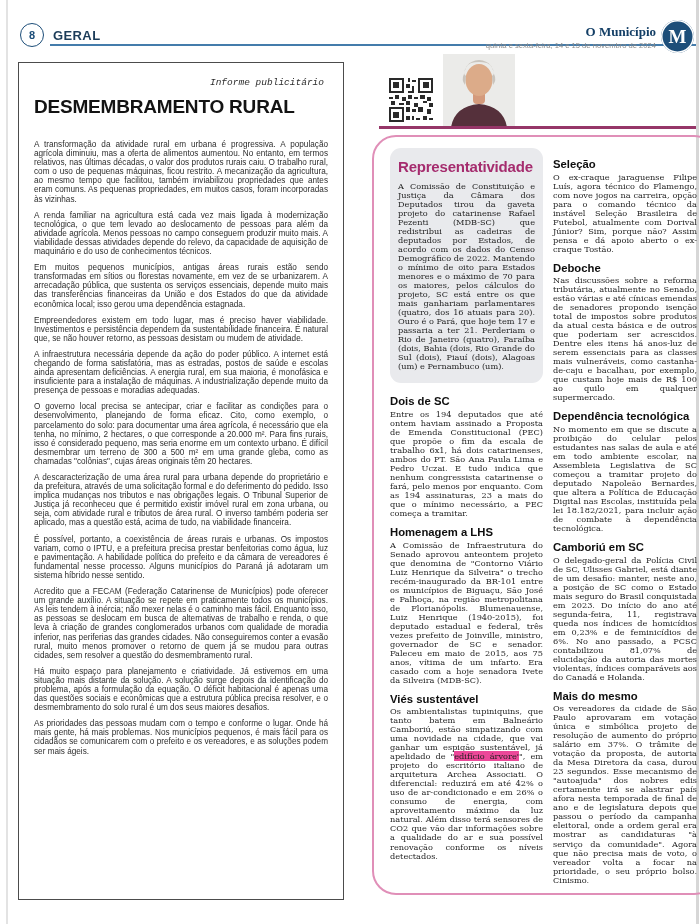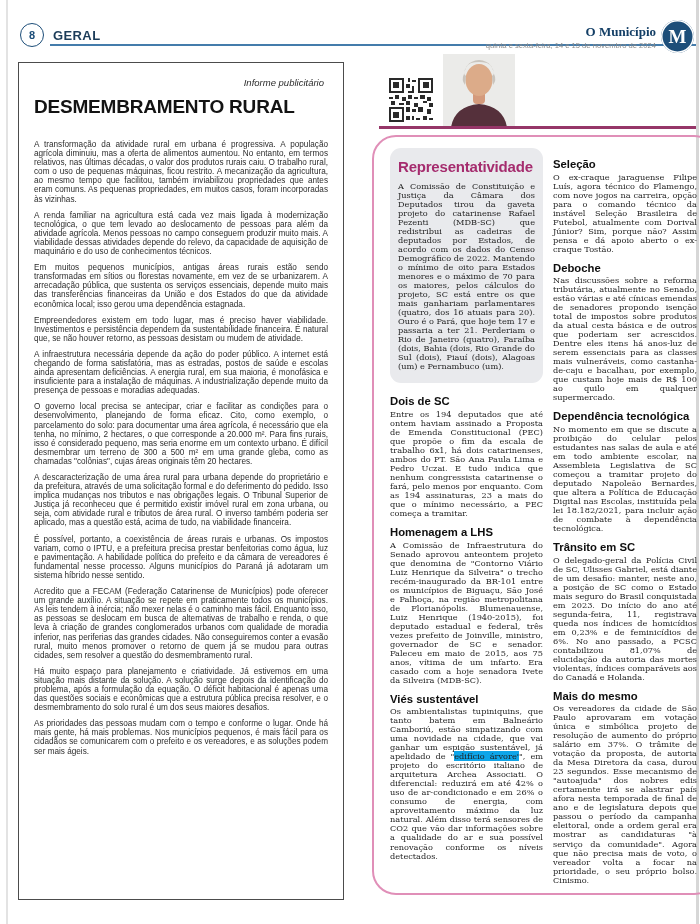--- a/index.html
+++ b/index.html
@@ -19,21 +19,21 @@
   .masthead .title{font-family:Liberation Serif, serif;font-weight:bold;font-size:13px;color:#143f66;}
   .masthead .date{font-size:7.6px;color:#8a8a8a;margin-top:1px;}
   .mlogo{position:absolute;right:6px;top:20px;width:33px;height:33px;border-radius:50%;
          background:#1d4e79;display:flex;align-items:center;justify-content:center;
          box-shadow:0 0 0 1.5px #fff inset;}
   .mlogo span{color:#fff;font-family:"Liberation Serif",serif;font-weight:bold;font-size:19px;}
 
   
   .article-box{position:absolute;left:18px;top:62px;width:326px;height:838px;border:1.5px solid #4c4c4c;
            background:#fff;box-sizing:border-box;padding:12px 15px 8px;overflow:hidden;}
-  .kicker{text-align:right;font-style:italic;font-size:9.5px;color:#2c2c2c;margin:2px 4px 8px 0;}
+  .kicker{text-align:right;font-style:italic;font-size:9.5px;color:#2c2c2c;margin:2px 4px 8px 0;font-family:Liberation Mono, monospace;}
   .article-title{font-size:19px;font-weight:800;letter-spacing:-.2px;color:#131313;margin:0 0 22px;}
   .article-body p{font-size:8.2px;line-height:1.11;text-align:justify;color:#2d2d2d;margin:0 0 7px;}
   .signature{font-style:italic;font-size:8.8px;line-height:1.45;color:#2d2d2d;margin-top:10px;}
 
   
   .qr{position:absolute;left:388px;top:78px;width:46px;height:44px;}
   .photo{position:absolute;left:443px;top:54px;width:72px;height:73px;overflow:hidden;}
   .byline{position:absolute;left:527px;top:92px;line-height:1.35;}
   .byline .name{color:#b03273;font-weight:bold;font-size:11px;}
   .byline .role,.byline .email{font-size:7.4px;color:#555;}
@@ -43,21 +43,21 @@
   .opinion-panel{position:absolute;left:372px;top:135px;width:346px;height:760px;
            border:2px solid #e08fb8;border-radius:24px;box-sizing:border-box;background:transparent;}
   .colA{position:absolute;left:390px;top:148px;width:153px;}
   .colB{position:absolute;left:553px;top:158px;width:144px;}
   .featured{background:#e9eaed;border-radius:11px;padding:10px 8px 12px;margin-bottom:12px;}
   .featured-title{color:#a52c6e;font-weight:800;font-size:15px;margin:0 0 7px;letter-spacing:-.2px;}
   .serif{font-family:"DejaVu Serif","Liberation Serif",serif;font-size:8.2px;line-height:1.1;
          text-align:justify;color:#1f1f1f;margin:0;}
   .sec-title{font-size:11.3px;font-weight:800;color:#0e0e0e;margin:8px 0 2.5px;}
   .sec:first-child .sec-title{margin-top:0;}
-  .hl{background:#0ea5e9;}
+  .hl{background:#ec4899;}
 </style>
 </head>
 <body>
 
 <div class="page">
   <div class="edge-l"></div>
   <div class="edge-r"></div>
 
   <div class="pagenum">
     <span>8</span>
@@ -174,21 +174,21 @@
     </div>
     <div class="sec">
       <div class="sec-title">Deboche</div>
       <p class="serif">Nas discussões sobre a reforma tributária, atualmente no Senado, estão várias e até cínicas emendas de senadores propondo isenção total de impostos sobre produtos da atual cesta básica e de outros que poderiam ser acrescidos. Dentre eles itens há anos-luz de serem essenciais para as classes mais vulneráveis, como castanha-de-caju e bacalhau, por exemplo, que custam hoje mais de R$ 100 ao quilo em qualquer supermercado.</p>
     </div>
     <div class="sec">
       <div class="sec-title">Dependência tecnológica</div>
       <p class="serif">No momento em que se discute a proibição do celular pelos estudantes nas salas de aula e até em todo ambiente escolar, na Assembleia Legislativa de SC começou a tramitar projeto do deputado Napoleão Bernardes, que altera a Política de Educação Digital nas Escolas, instituída pela lei 18.182/2021, para incluir ação de combate à dependência tecnológica.</p>
     </div>
     <div class="sec">
-      <div class="sec-title">Trânsito em SC</div>
+      <div class="sec-title">Camboriú em SC</div>
       <p class="serif">O delegado-geral da Polícia Civil de SC, Ulisses Gabriel, está diante de um desafio: manter, neste ano, a posição de SC como o Estado mais seguro do Brasil conquistada em 2023. Do início do ano até segunda-feira, 11, registrava queda nos índices de homicídios em 0,23% e de feminicídios de 6%. No ano passado, a PCSC contabilizou 81,07% de elucidação da autoria das mortes violentas, índices comparáveis aos do Canadá e Holanda.</p>
     </div>
     <div class="sec">
       <div class="sec-title">Mais do mesmo</div>
       <p class="serif">Os vereadores da cidade de São Paulo aprovaram em votação única e simbólica projeto de resolução de aumento do próprio salário em 37%. O trâmite de votação da proposta, de autoria da Mesa Diretora da casa, durou 23 segundos. Esse mecanismo de "autoajuda" dos nobres edis certamente irá se alastrar país afora nesta temporada de final de ano e de legislatura depois que passou o período da campanha eleitoral, onde a ordem geral era mostrar as candidaturas "à serviço da comunidade". Agora que não precisa mais de voto, o vereador volta a focar na prioridade, o seu próprio bolso. Cinismo.</p>
     </div>
   </div>
 </div>
 
 </body></html>

